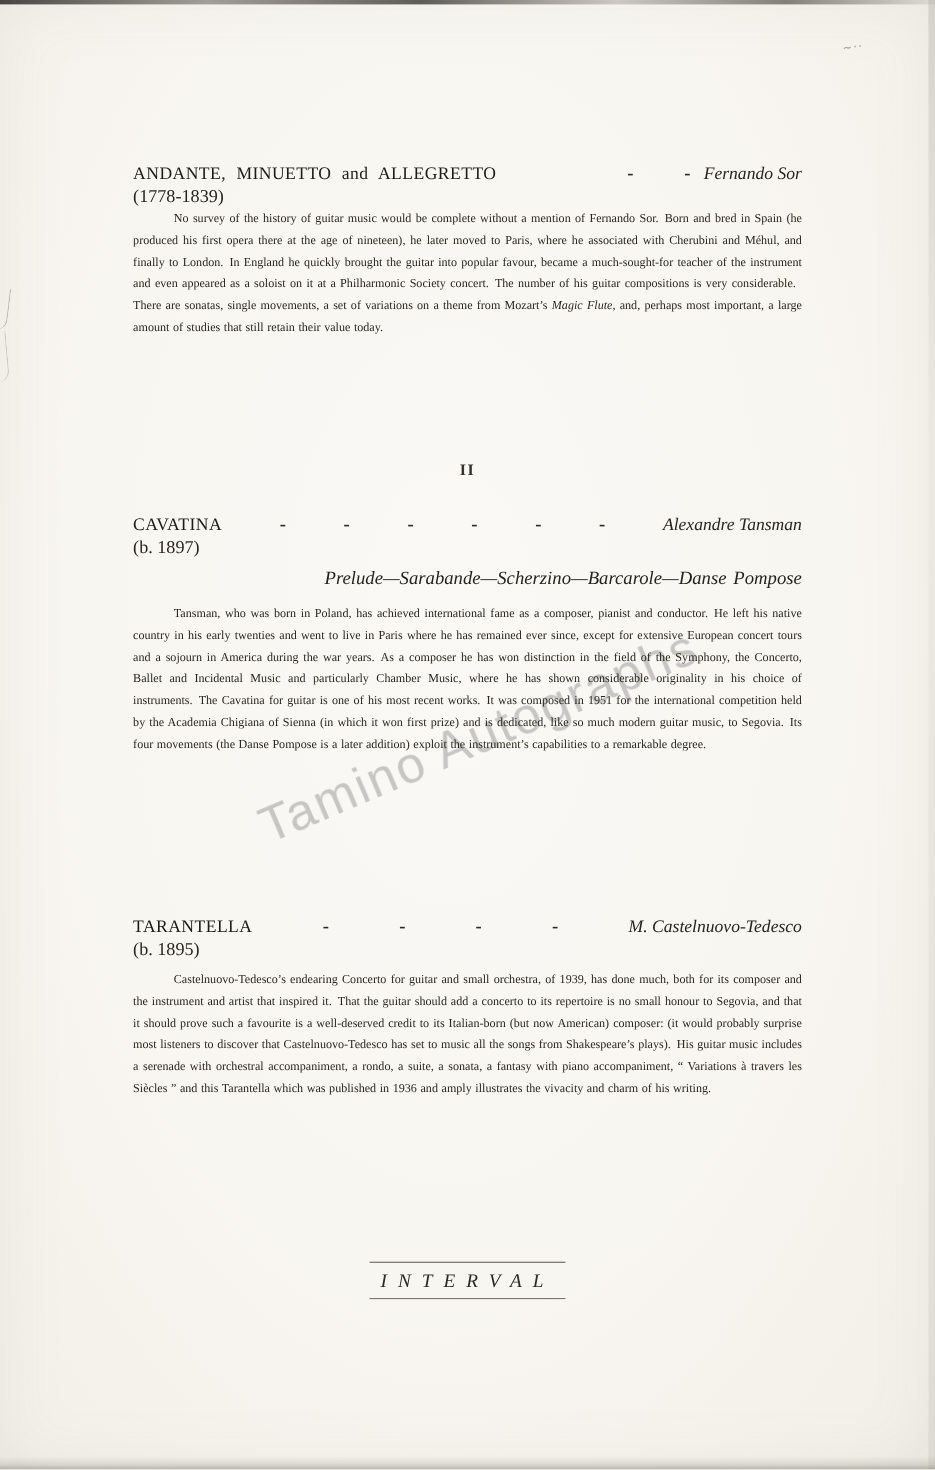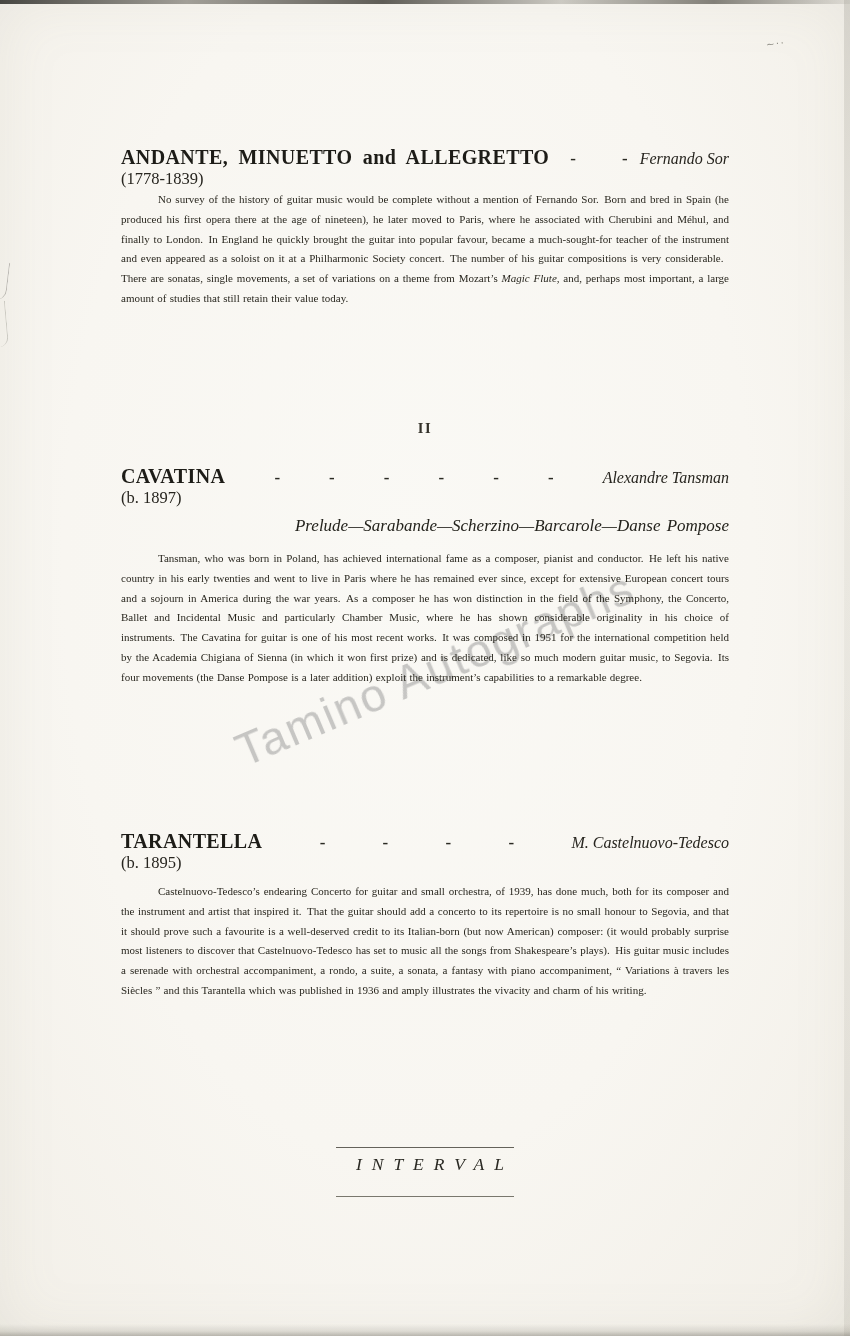--- a/index.html
+++ b/index.html
@@ -26,41 +26,41 @@
 
   
   .watermark { position:absolute; left:150px; top:642px; width:570px; text-align:center;
     transform:rotate(-23deg); font-family:"Liberation Sans", sans-serif; font-size:46px;
     letter-spacing:2px; color:rgba(148,148,148,0.5); white-space:nowrap; filter:blur(.4px);
     pointer-events:none; }
 
   
   .heading { position:absolute; left:121px; width:608px; }
   .h-row { display:flex; align-items:baseline; line-height:21px; }
-  .h-title { font-weight:700; font-size:20px; letter-spacing:.4px; word-spacing:5px;
+  .h-title { font-weight:400; font-size:16px; letter-spacing:.4px; word-spacing:5px;
     white-space:nowrap; color:#1d1c17;text-align:right; }
   .h-dashes { flex:1; display:flex; justify-content:space-evenly; align-items:baseline;
     font-size:17px; font-weight:700; color:#2b2a23; }
   .h-dashes.cluster-right { justify-content:flex-end; gap:46px; padding-right:12px; }
   .h-dates { text-align:left; font-size:16.5px; line-height:20px; padding-right:1px; }
 
   .part-marker { position:absolute; left:121px; width:608px; text-align:center;
     font-size:14.5px; letter-spacing:1.5px; color:#35332b;font-weight:bold; }
 
   .movements { position:absolute; left:121px; width:608px; text-align:right;
     font-style:italic; font-size:17px; word-spacing:2px; color:#24231d; }
 
   .body-para { position:absolute; left:121px; width:608px; margin:0;
     font-size:11px; line-height:19.8px; text-align:justify; text-indent:37px;
     word-spacing:.5px; color:#29271f; }
   .body-para .it, .it { font-style:italic; }
 
   .interval-wrap { position:absolute; left:0; width:850px; display:flex; justify-content:center; }
-  .interval { width:178px; text-align:right; font-style:italic; font-size:17.5px;
-    letter-spacing:10px; text-indent:10px; padding:6px 0 21px; color:#2b2a24;
+  .interval { width:178px; text-align:left; font-style:italic; font-size:17.5px;
+    letter-spacing:10px; text-indent:10px; padding:6px 0 5px; color:#2b2a24;
     border-top:1.2px solid rgba(75,73,64,.85); border-bottom:1.2px solid rgba(90,88,78,.8); }
 </style>
 </head>
 <body>
 
 <div class="page">
 
   <div class="top-edge"></div>
   <div class="right-edge"></div>
   <div class="bottom-edge"></div>

